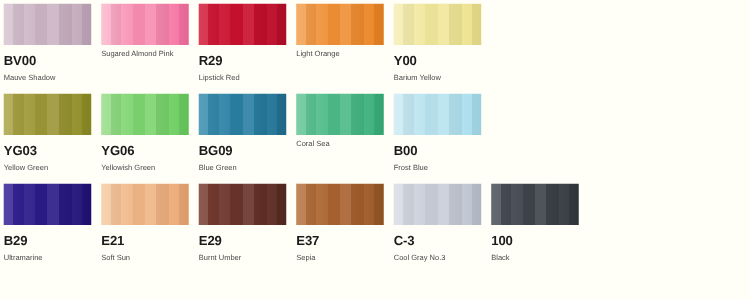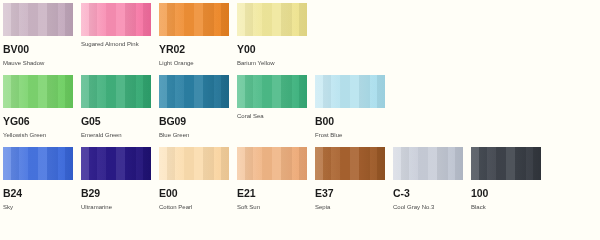--- a/index.html
+++ b/index.html
@@ -95,76 +95,75 @@
       <div class="swatch-cell">
         <div class="swatch-chip" style="background: linear-gradient(to right, rgb(216, 198, 210) 0%, rgb(203, 180, 196) 38%, rgb(203, 180, 196) 62%, rgb(191, 165, 186) 100%);"></div>
         <span class="swatch-code">BV00</span>
         <span class="swatch-name">Mauve Shadow</span>
       </div>
       <div class="swatch-cell">
         <div class="swatch-chip" style="background: linear-gradient(to right, rgb(251, 185, 206) 0%, rgb(248, 141, 178) 38%, rgb(248, 141, 178) 62%, rgb(245, 107, 158) 100%);"></div>
         <span class="swatch-name">Sugared Almond Pink</span>
       </div>
       <div class="swatch-cell">
+        <div class="swatch-chip" style="background: linear-gradient(to right, rgb(212, 32, 60) 0%, rgb(200, 16, 46) 38%, rgb(200, 16, 46) 62%, rgb(181, 12, 40) 100%);"></div>
+        <span class="swatch-code">R29</span>
+        <span class="swatch-name">Lipstick Red</span>
+      </div>
+      <div class="swatch-cell">
         <div class="swatch-chip" style="background: linear-gradient(to right, rgb(243, 162, 85) 0%, rgb(239, 143, 53) 38%, rgb(239, 143, 53) 62%, rgb(234, 130, 32) 100%);"></div>
-        <span class="swatch-code">YR02</span>
         <span class="swatch-name">Light Orange</span>
       </div>
       <div class="swatch-cell">
         <div class="swatch-chip" style="background: linear-gradient(to right, rgb(245, 239, 183) 0%, rgb(240, 231, 155) 38%, rgb(240, 231, 155) 62%, rgb(236, 224, 138) 100%);"></div>
         <span class="swatch-code">Y00</span>
         <span class="swatch-name">Barium Yellow</span>
       </div>
     </div>
     <div class="swatch-row">
       <div class="swatch-cell">
+        <div class="swatch-chip" style="background: linear-gradient(to right, rgb(173, 166, 75) 0%, rgb(155, 150, 54) 38%, rgb(155, 150, 54) 62%, rgb(139, 139, 35) 100%);"></div>
+        <span class="swatch-code">YG03</span>
+        <span class="swatch-name">Yellow Green</span>
+      </div>
+      <div class="swatch-cell">
         <div class="swatch-chip" style="background: linear-gradient(to right, rgb(154, 222, 141) 0%, rgb(125, 212, 111) 38%, rgb(125, 212, 111) 62%, rgb(103, 204, 92) 100%);"></div>
         <span class="swatch-code">YG06</span>
         <span class="swatch-name">Yellowish Green</span>
-      </div>
-      <div class="swatch-cell">
-        <div class="swatch-chip" style="background: linear-gradient(to right, rgb(92, 189, 143) 0%, rgb(65, 176, 124) 38%, rgb(65, 176, 124) 62%, rgb(46, 164, 110) 100%);"></div>
-        <span class="swatch-code">G05</span>
-        <span class="swatch-name">Emerald Green</span>
       </div>
       <div class="swatch-cell">
         <div class="swatch-chip" style="background: linear-gradient(to right, rgb(61, 145, 178) 0%, rgb(43, 127, 163) 38%, rgb(43, 127, 163) 62%, rgb(31, 109, 143) 100%);"></div>
         <span class="swatch-code">BG09</span>
         <span class="swatch-name">Blue Green</span>
       </div>
       <div class="swatch-cell">
         <div class="swatch-chip" style="background: linear-gradient(to right, rgb(105, 200, 154) 0%, rgb(76, 186, 135) 38%, rgb(76, 186, 135) 62%, rgb(53, 173, 120) 100%);"></div>
         <span class="swatch-name">Coral Sea</span>
       </div>
       <div class="swatch-cell">
         <div class="swatch-chip" style="background: linear-gradient(to right, rgb(207, 236, 245) 0%, rgb(183, 227, 239) 38%, rgb(183, 227, 239) 62%, rgb(164, 220, 236) 100%);"></div>
         <span class="swatch-code">B00</span>
         <span class="swatch-name">Frost Blue</span>
       </div>
     </div>
     <div class="swatch-row">
       <div class="swatch-cell">
-        <div class="swatch-chip" style="background: linear-gradient(to right, rgb(107, 144, 232) 0%, rgb(71, 116, 224) 38%, rgb(71, 116, 224) 62%, rgb(52, 98, 214) 100%);"></div>
-        <span class="swatch-code">B24</span>
-        <span class="swatch-name">Sky</span>
-      </div>
-      <div class="swatch-cell">
         <div class="swatch-chip" style="background: linear-gradient(to right, rgb(58, 39, 153) 0%, rgb(42, 26, 135) 38%, rgb(42, 26, 135) 62%, rgb(31, 17, 115) 100%);"></div>
         <span class="swatch-code">B29</span>
         <span class="swatch-name">Ultramarine</span>
       </div>
       <div class="swatch-cell">
-        <div class="swatch-chip" style="background: linear-gradient(to right, rgb(253, 232, 198) 0%, rgb(251, 220, 173) 38%, rgb(251, 220, 173) 62%, rgb(248, 208, 154) 100%);"></div>
-        <span class="swatch-code">E00</span>
-        <span class="swatch-name">Cotton Pearl</span>
-      </div>
-      <div class="swatch-cell">
         <div class="swatch-chip" style="background: linear-gradient(to right, rgb(246, 205, 168) 0%, rgb(240, 181, 133) 38%, rgb(240, 181, 133) 62%, rgb(235, 164, 113) 100%);"></div>
         <span class="swatch-code">E21</span>
         <span class="swatch-name">Soft Sun</span>
+      </div>
+      <div class="swatch-cell">
+        <div class="swatch-chip" style="background: linear-gradient(to right, rgb(125, 65, 52) 0%, rgb(104, 51, 42) 38%, rgb(104, 51, 42) 62%, rgb(85, 40, 32) 100%);"></div>
+        <span class="swatch-code">E29</span>
+        <span class="swatch-name">Burnt Umber</span>
       </div>
       <div class="swatch-cell">
         <div class="swatch-chip" style="background: linear-gradient(to right, rgb(184, 118, 66) 0%, rgb(168, 98, 47) 38%, rgb(168, 98, 47) 62%, rgb(149, 85, 35) 100%);"></div>
         <span class="swatch-code">E37</span>
         <span class="swatch-name">Sepia</span>
       </div>
       <div class="swatch-cell">
         <div class="swatch-chip" style="background: linear-gradient(to right, rgb(218, 222, 230) 0%, rgb(200, 205, 216) 38%, rgb(200, 205, 216) 62%, rgb(185, 192, 206) 100%);"></div>
         <span class="swatch-code">C-3</span>
         <span class="swatch-name">Cool Gray No.3</span>

